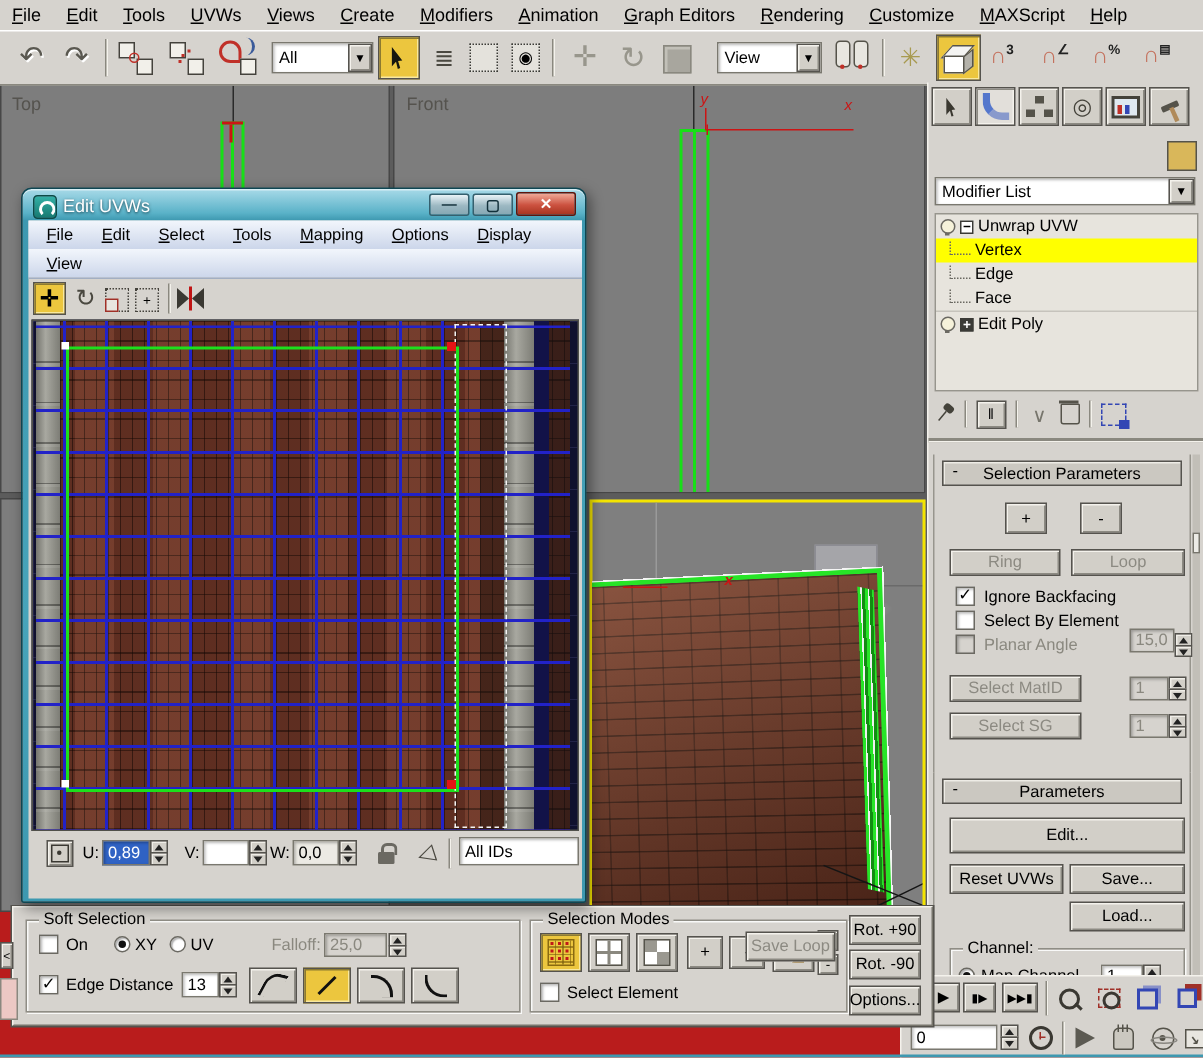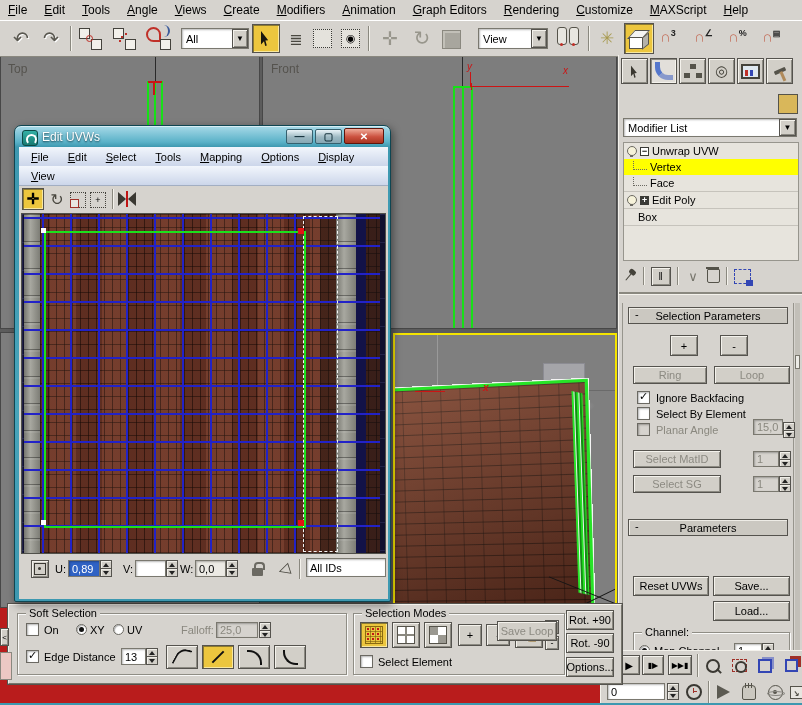--- a/index.html
+++ b/index.html
@@ -80,21 +80,21 @@
 </style>
 </head>
 <body>
 
 <div id="app">
 
   <div class="ab flx" style="left:0;top:0;width:802px;height:20px;gap:17px;padding-left:8px;font-size:12px;border-bottom:1px solid #9a9890;background:#d6d3ce;z-index:2">
     <span class="ul">File</span>
     <span class="ul">Edit</span>
     <span class="ul">Tools</span>
-    <span class="ul">Angle</span>
+    <span class="ul">UVWs</span>
     <span class="ul">Views</span>
     <span class="ul">Create</span>
     <span class="ul">Modifiers</span>
     <span class="ul">Animation</span>
     <span class="ul">Graph Editors</span>
     <span class="ul">Rendering</span>
     <span class="ul">Customize</span>
     <span class="ul">MAXScript</span>
     <span class="ul">Help</span>
   </div>
@@ -230,29 +230,30 @@
         <i class="bulb"></i>
         <i class="pmbox">−</i>
         <span>Unwrap UVW</span>
       </div>
       <div class="flx" style="height:16px;background:#ffff00">
         <i class="treedot"></i>
         <span>Vertex</span>
       </div>
       <div class="flx" style="height:16px">
         <i class="treedot"></i>
+        <span>Edge</span>
+      </div>
+      <div class="flx" style="height:16px">
+        <i class="treedot"></i>
         <span>Face</span>
       </div>
       <div class="flx" style="height:16px;gap:3px;padding-left:3px;border-top:1px solid #c6c3bc">
         <i class="bulb"></i>
         <i class="pmbox" style="background:#3a3a36;color:#fff">+</i>
         <span>Edit Poly</span>
-      </div>
-      <div class="flx" style="height:16px;padding-left:14px;border-top:1px solid #c6c3bc;border-bottom:1px solid #c6c3bc">
-        <span>Box</span>
       </div>
     </div>
 
     <div class="ab flx" style="left:4px;top:210px;width:174px;height:22px;gap:6px">
       <i style="width:14px;height:14px;position:relative;transform:rotate(40deg)">
           <b class="ab" style="left:3px;top:0;width:7px;height:5px;background:#44423a;border-radius:2px"></b>
           <b class="ab" style="left:6px;top:5px;width:1px;height:8px;background:#44423a"></b>
         </i>
       <i class="sepv" style="height:18px"></i>
       <span class="btn" style="width:20px;height:19px;font-size:10px;letter-spacing:1px">‖</span>
@@ -307,20 +308,21 @@
           <i class="up"></i>
           <i class="dn"></i>
         </span>
     </div>
 
     <div class="ab rollbody" style="left:3px;top:460px;width:172px;height:140px;overflow:hidden">
       <div class="rollhdr" style="height:17px;margin:4px 5px 0 5px">
         <span class="mn">-</span>
         <span>Parameters</span>
       </div>
+      <span class="ab btn" style="left:10px;top:30px;width:157px;height:24px">Edit...</span>
       <span class="ab btn" style="left:10px;top:61px;width:76px;height:20px">Reset UVWs</span>
       <span class="ab btn" style="left:90px;top:61px;width:77px;height:20px">Save...</span>
       <span class="ab btn" style="left:90px;top:86px;width:77px;height:20px">Load...</span>
       <div class="ab grp" style="left:10px;top:117px;width:157px;height:36px">
         <span class="lg">Channel:</span>
         <span class="ab rad sel" style="left:5px;top:12px"></span>
         <span class="ab" style="left:20px;top:12px">Map Channel</span>
         <span class="ab fld" style="left:100px;top:10px;width:28px;height:16px">
             <span>1</span>
           </span>

